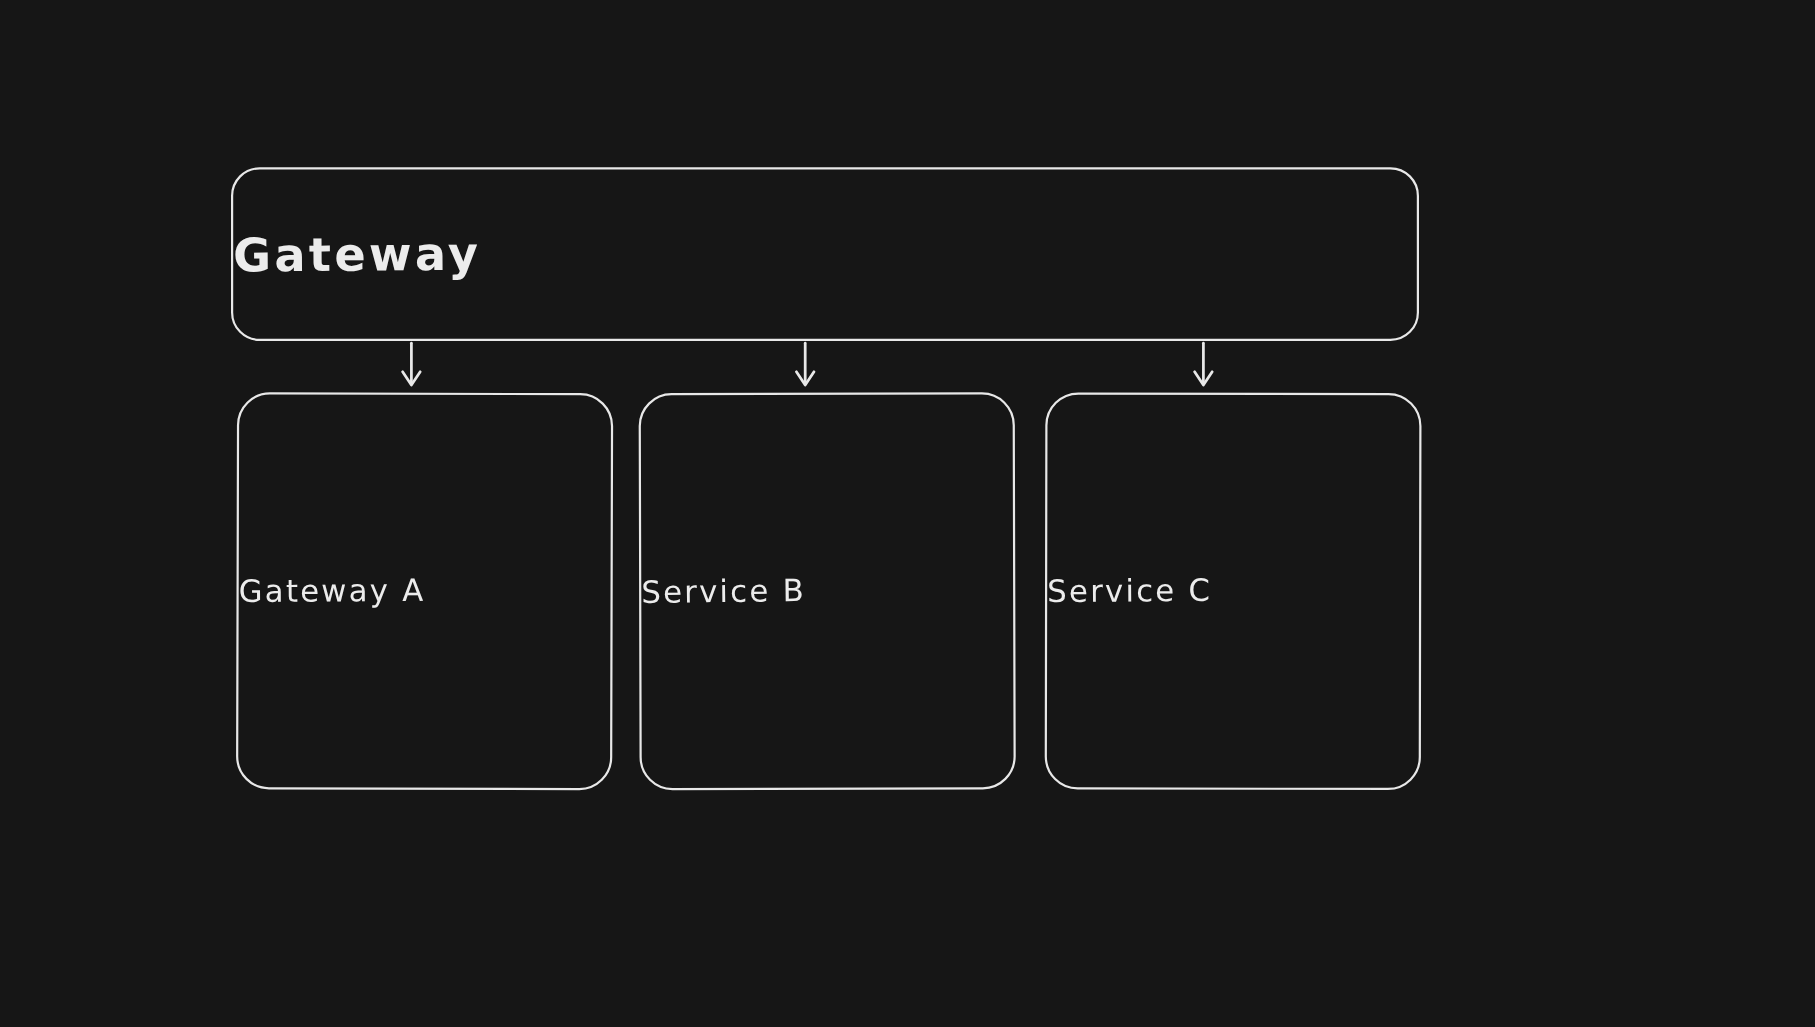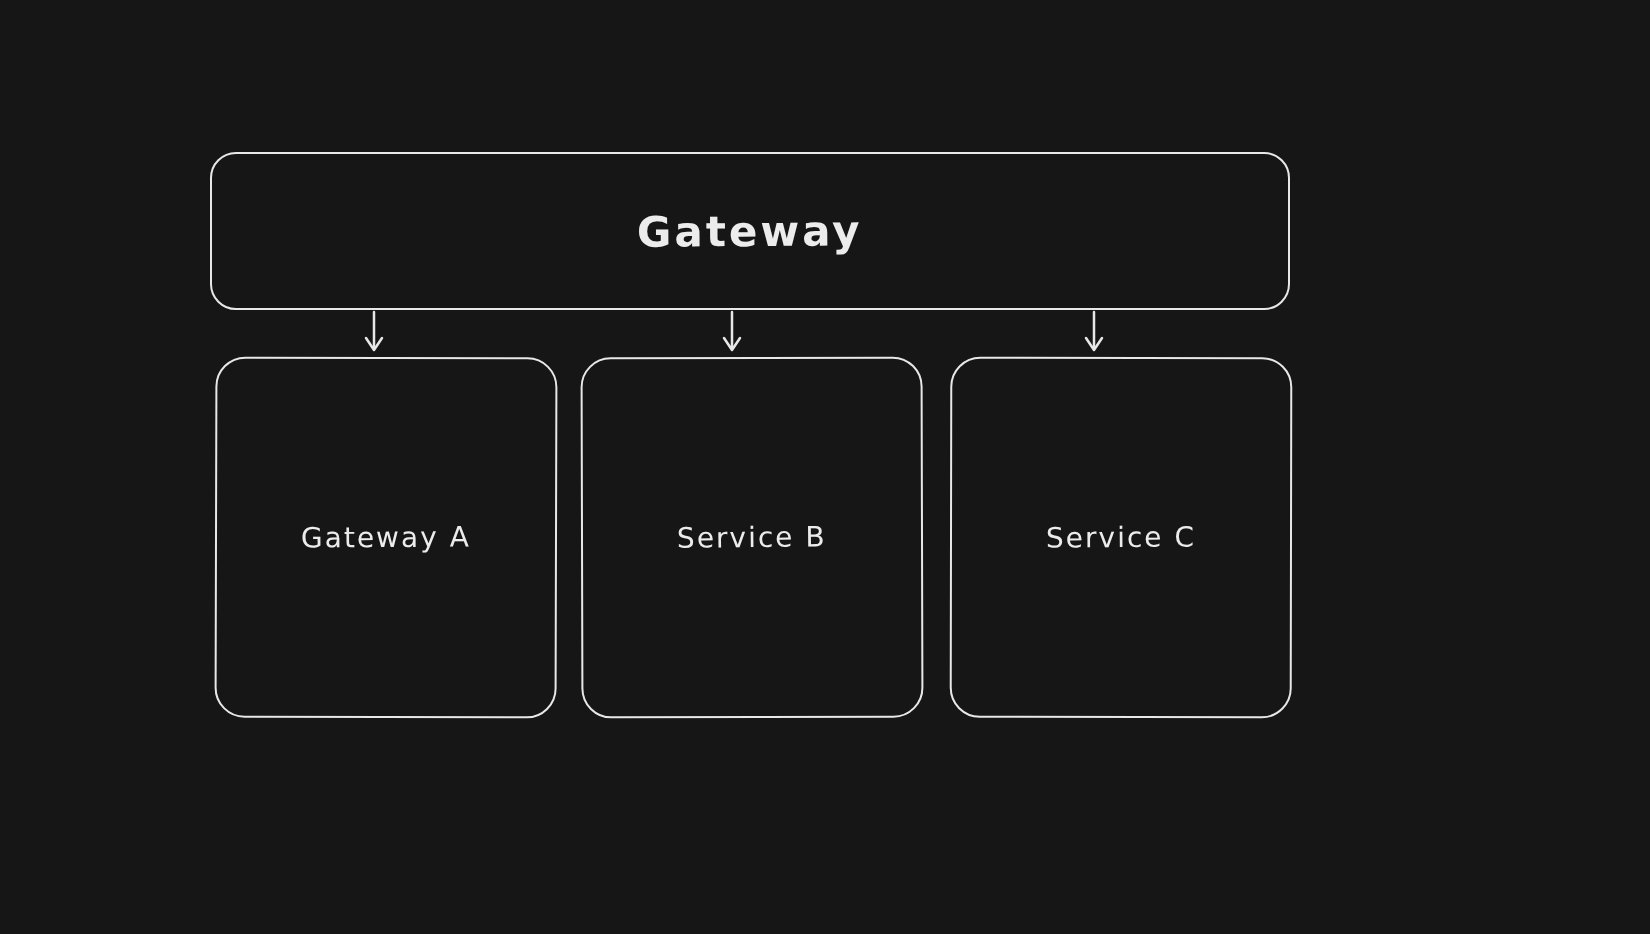--- a/index.html
+++ b/index.html
@@ -18,21 +18,21 @@
     background: #161616;
     overflow: hidden;
   }
 
   .node {
     position: absolute;
     border: 2.5px solid #e8e8e8;
     background: transparent;
     display: flex;
     align-items: center;
-    justify-content: center;
+    justify-content: flex-start;
     color: #ececec;
   }
 
   .node-gateway {
     left: 210px;
     top: 152px;
     width: 1080px;
     height: 158px;
     border-radius: 26px;
   }

